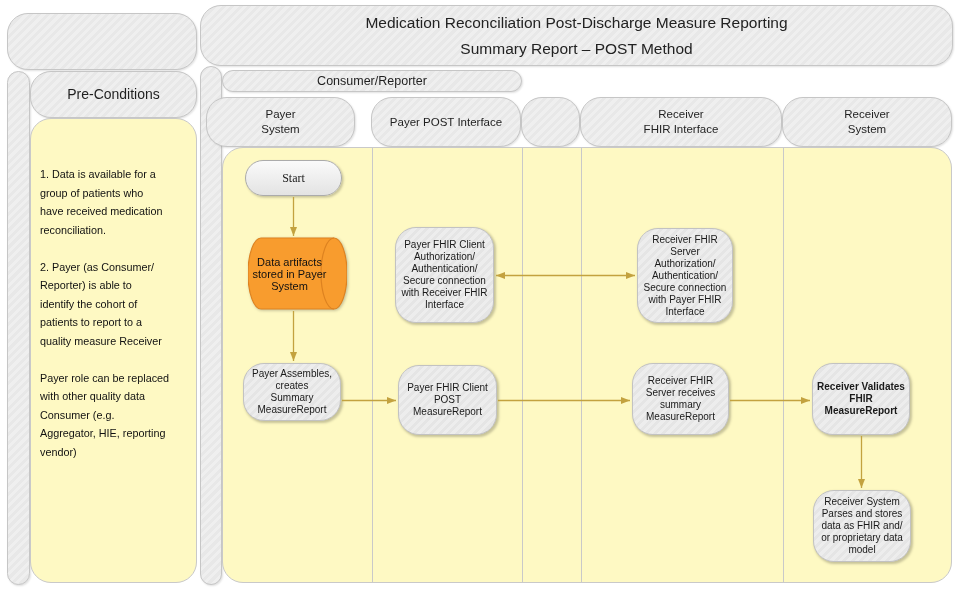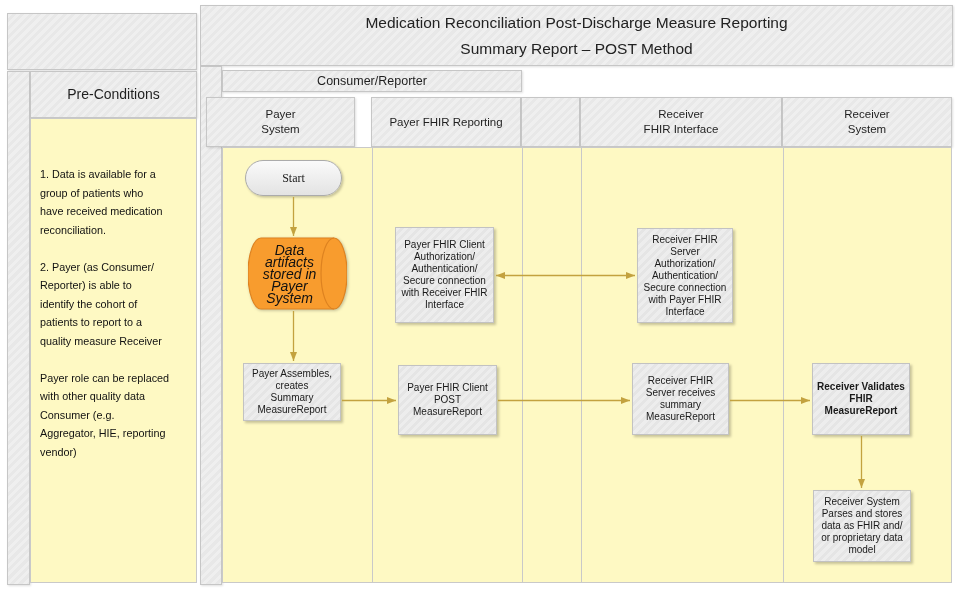--- a/index.html
+++ b/index.html
@@ -1,21 +1,21 @@
 <!DOCTYPE html>
 <html><head>
 <meta charset="utf-8">
 <style>
   html,body{margin:0;padding:0;}
   body{
     width:955px;height:594px;position:relative;background:#ffffff;
     font-family:"Liberation Sans","DejaVu Sans",sans-serif;color:#1a1a1a;
     overflow:hidden;
   }
-  .abs{position:absolute;box-sizing:border-box;}
+  .abs{position:absolute;box-sizing:border-box;border-radius:21px;}
   .hatch{
     background-color:#ebebeb;
     background-image:repeating-linear-gradient(135deg,#efefef 0,#efefef 3px,#e8e8e8 3px,#e8e8e8 6px);
     border:1px solid #c6c6c6;
     box-shadow:1px 1px 2px rgba(0,0,0,0.12);
   }
   .pre{white-space:pre-line;}
   .band-title{
     display:flex;align-items:center;justify-content:center;text-align:center;
     font-size:15.5px;line-height:26px;color:#222;
@@ -43,21 +43,21 @@
     font-size:12px;border-radius:18px;
     background:linear-gradient(#fafafa,#e3e3e3);
     border:1px solid #ababab;
     box-shadow:1.5px 1.5px 2.5px rgba(0,0,0,0.22);
     font-family:Liberation Serif, serif;
   }
   .storage-wrap{filter:drop-shadow(1.5px 1.5px 1.5px rgba(0,0,0,0.25));}
   .storage-label{
     position:absolute;left:2px;right:18px;top:0;bottom:0;
     display:flex;align-items:center;justify-content:center;text-align:center;
-    font-size:14px;line-height:12px;color:#111;font-style:italic;
+    font-size:11px;line-height:12px;color:#111;
   }
   .precond-body{
     font-size:10.8px;line-height:18.5px;color:#111;
     padding:46px 8px 0 9px;
   }
   svg.overlay{position:absolute;left:0;top:0;pointer-events:none;}
 </style>
 </head>
 <body>
 
@@ -93,21 +93,21 @@
 
 <div class="abs hatch group-header" style="left:222px;top:70px;width:300px;height:22px;">
   <span class="pre">Consumer/Reporter</span>
 </div>
 
 <div class="abs hatch lane-header" style="left:206px;top:97px;width:149px;height:50px;">
   <span class="pre">Payer
 System</span>
 </div>
 <div class="abs hatch lane-header" style="left:371px;top:97px;width:150px;height:50px;">
-  <span class="pre">Payer FHIR Reporting</span>
+  <span class="pre">Payer POST Interface</span>
 </div>
 <div class="abs hatch lane-header" style="left:521px;top:97px;width:59px;height:50px;"></div>
 <div class="abs hatch lane-header" style="left:580px;top:97px;width:202px;height:50px;">
   <span class="pre">Receiver
 FHIR Interface</span>
 </div>
 <div class="abs hatch lane-header" style="left:782px;top:97px;width:170px;height:50px;">
   <span class="pre">Receiver
 System</span>
 </div>

